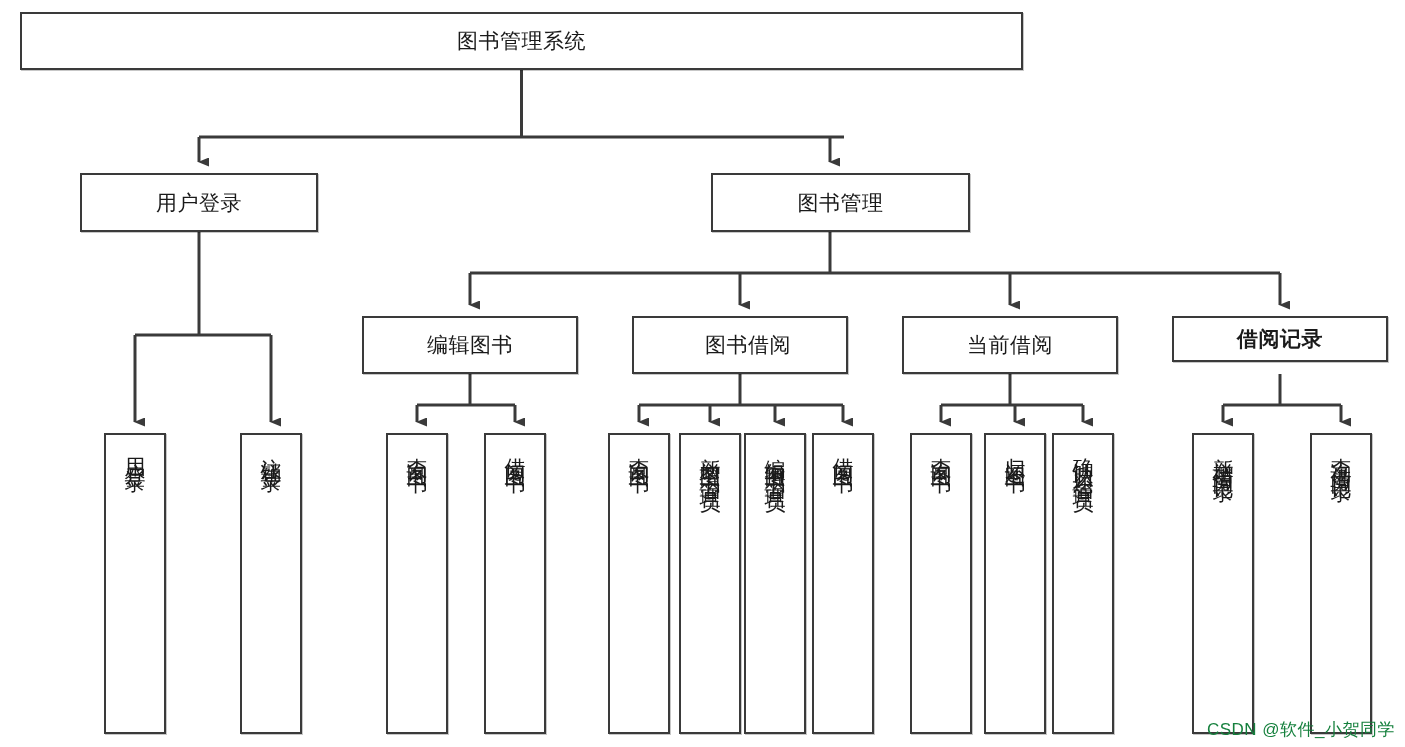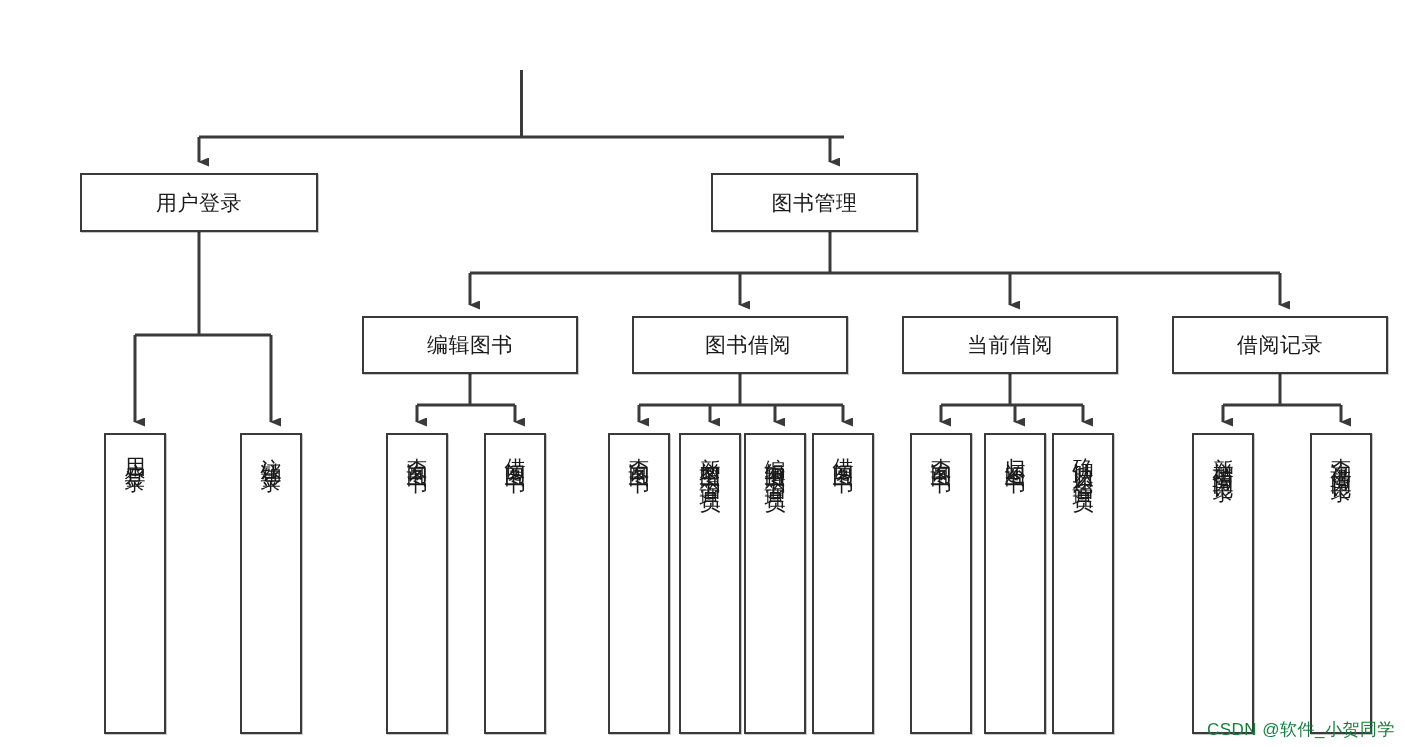--- a/index.html
+++ b/index.html
@@ -123,38 +123,41 @@
       <path d="M1083,405 L1083,422" marker-end="url(#arrowhead)"></path>
     </g>
     <g fill="none" stroke="#3a3a3a" stroke-width="3">
       <path d="M1280,374 L1280,405"></path>
       <path d="M1223,405 L1341,405"></path>
       <path d="M1223,405 L1223,422" marker-end="url(#arrowhead)"></path>
       <path d="M1341,405 L1341,422" marker-end="url(#arrowhead)"></path>
     </g>
   </svg>
 
+  <div class="node node-h" style="left: 20px; top: 12px; width: 1003px; height: 58px;">
+    <span class="node-label">图书管理系统</span>
+  </div>
 
   <div class="node node-h" style="left: 80px; top: 173px; width: 238px; height: 59px;">
     <span class="node-label">用户登录</span>
   </div>
-  <div class="node node-h" style="left: 711px; top: 173px; width: 207px; height: 59px;">
+  <div class="node node-h" style="left: 711px; top: 173px; width: 259px; height: 59px;">
     <span class="node-label">图书管理</span>
   </div>
 
   <div class="node node-h" style="left: 362px; top: 316px; width: 216px; height: 58px;">
     <span class="node-label">编辑图书</span>
   </div>
   <div class="node node-h" style="left: 632px; top: 316px; width: 216px; height: 58px; padding-left: 16px;">
     <span class="node-label">图书借阅</span>
   </div>
   <div class="node node-h" style="left: 902px; top: 316px; width: 216px; height: 58px; align-items: center;">
     <span class="node-label">当前借阅</span>
   </div>
-  <div class="node node-h" style="left: 1172px; top: 316px; width: 216px; height: 58px;">
+  <div class="node node-h" style="left: 1172px; top: 316px; width: 216px; height: 46px; font-weight: bold;">
     <span class="node-label">借阅记录</span>
   </div>
 
   <div class="node node-v" style="left: 104px; top: 433px; width: 62px; height: 301px;">
     <span class="node-label">用户登录</span>
   </div>
   <div class="node node-v" style="left: 240px; top: 433px; width: 62px; height: 301px;">
     <span class="node-label">注销登录</span>
   </div>
   <div class="node node-v" style="left: 386px; top: 433px; width: 62px; height: 301px;">

